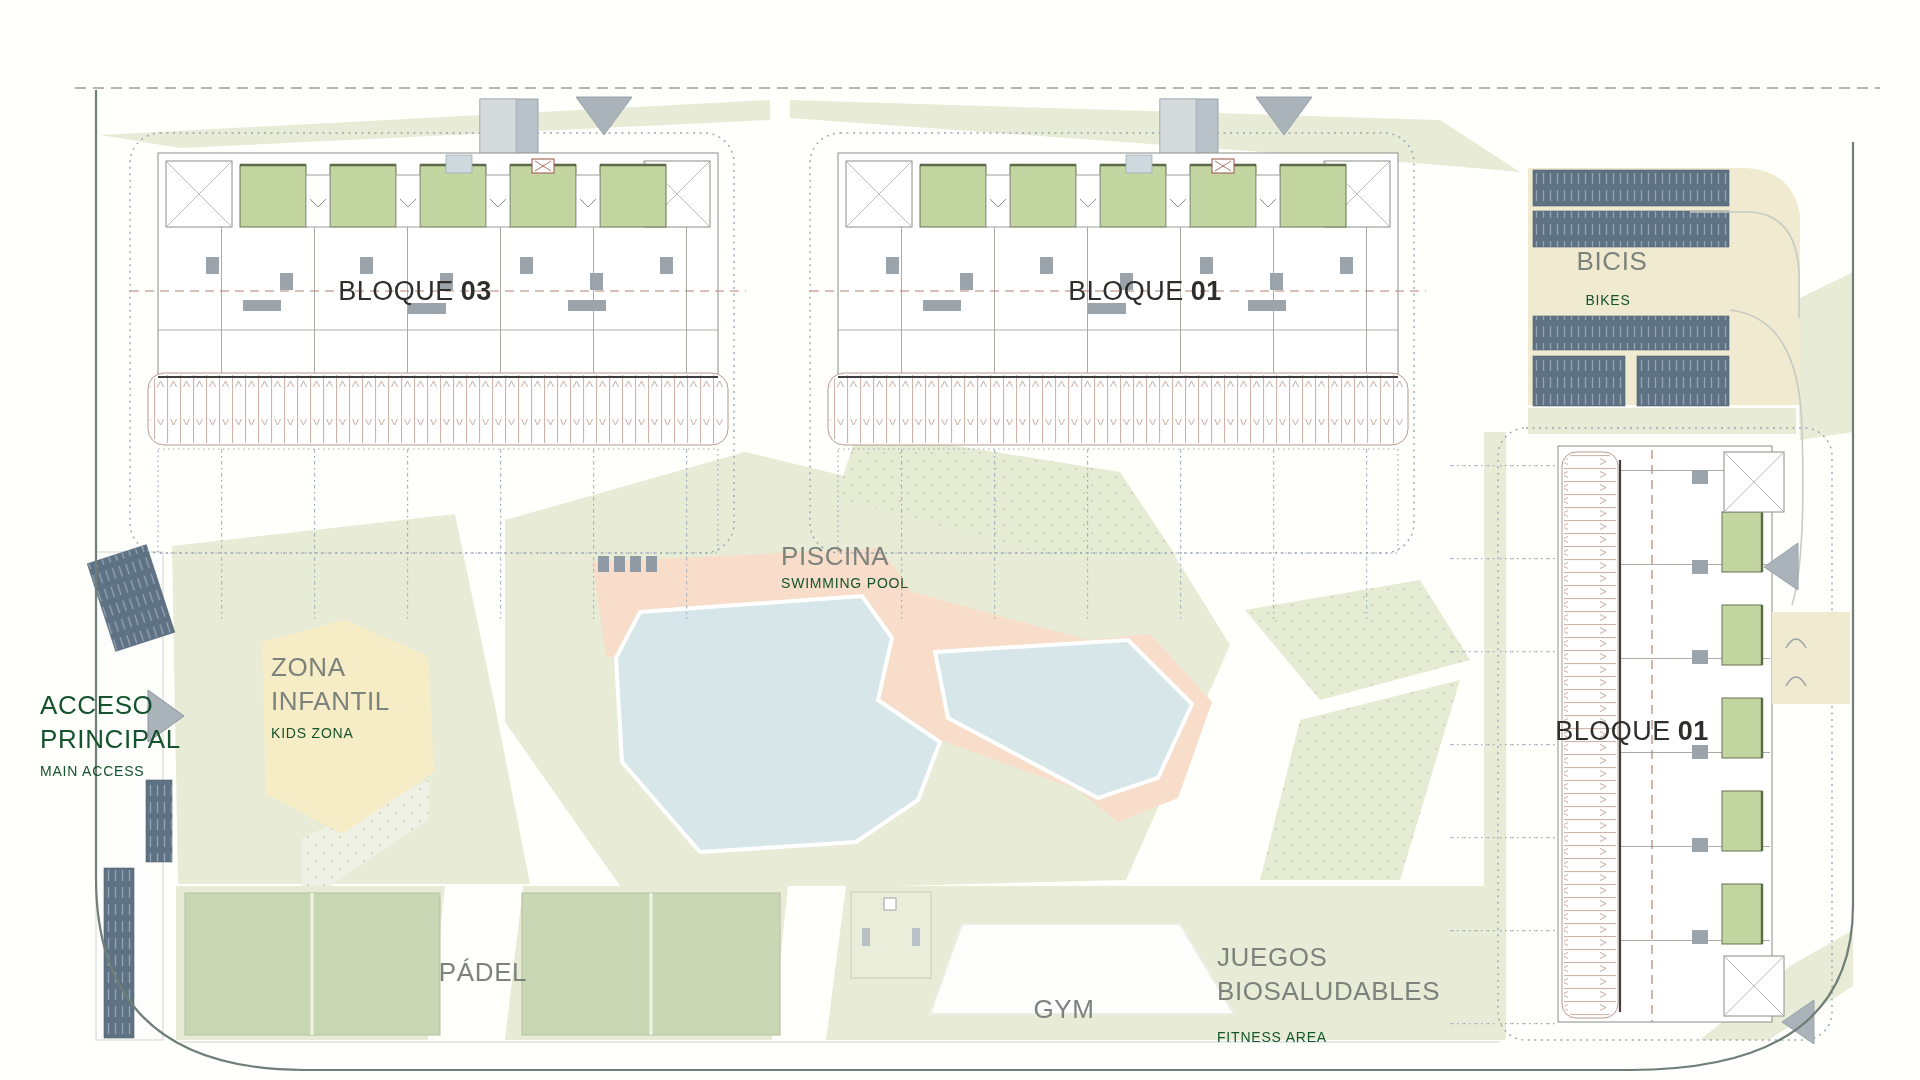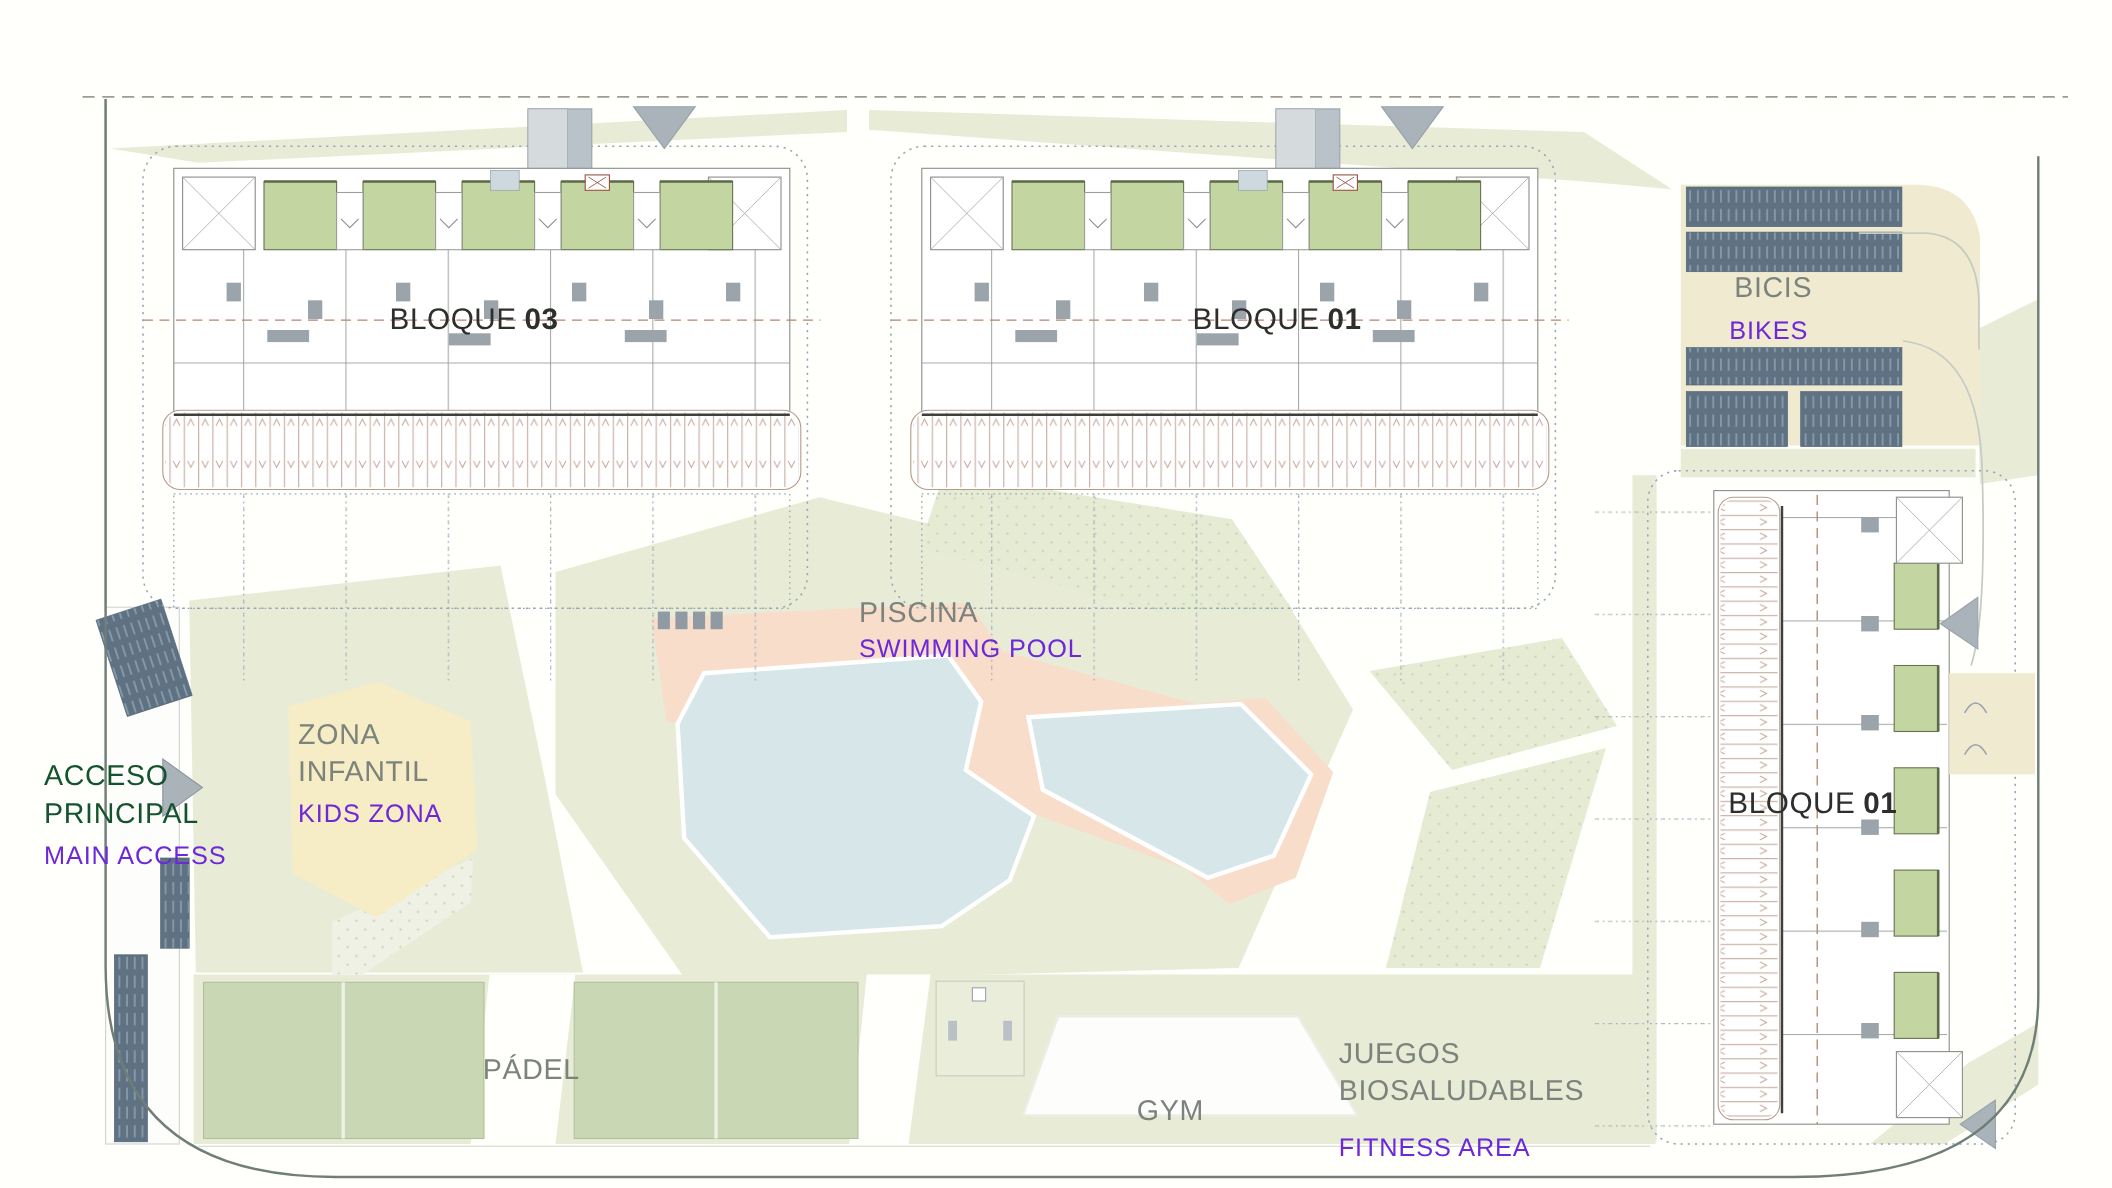--- a/index.html
+++ b/index.html
@@ -1,25 +1,25 @@
 <!DOCTYPE html>
 <html><head>
 <meta charset="utf-8">
 <style>
   html,body{margin:0;padding:0;background:#fffffc;}
   #plan{position:relative;width:1920px;height:1080px;background:#fffffc;overflow:hidden;
         font-family:"Liberation Sans",sans-serif;}
   #plan svg{position:absolute;left:0;top:0;}
   .lbl{position:absolute;white-space:nowrap;color:#7c837c;letter-spacing:.6px;line-height:1.22;}
   .lbl .es{font-size:26px;}
-  .lbl .en{font-size:23px;color:#6d28d9;letter-spacing:.8px;}
+  .lbl .en{font-size:14px;color:#14532d;letter-spacing:.8px;}
   .lbl.dark .es{color:#14532d;}
   .lbl.center{transform:translate(-50%,-50%);text-align:center;}
   .blocklbl{position:absolute;transform:translate(-50%,-50%);font-size:27px;color:#2e2e2c;
-            letter-spacing:.5px;white-space:nowrap;margin-left:16px;}
+            letter-spacing:.5px;white-space:nowrap;}
   .blocklbl b{font-weight:bold;margin-left:7px;}
   .col{display:flex;flex-direction:column;gap:2px;justify-content:center;}
 </style>
 </head>
 <body>
 
 <div id="plan">
 
 <svg width="1920" height="1080" viewBox="0 0 1920 1080">
   <defs>

